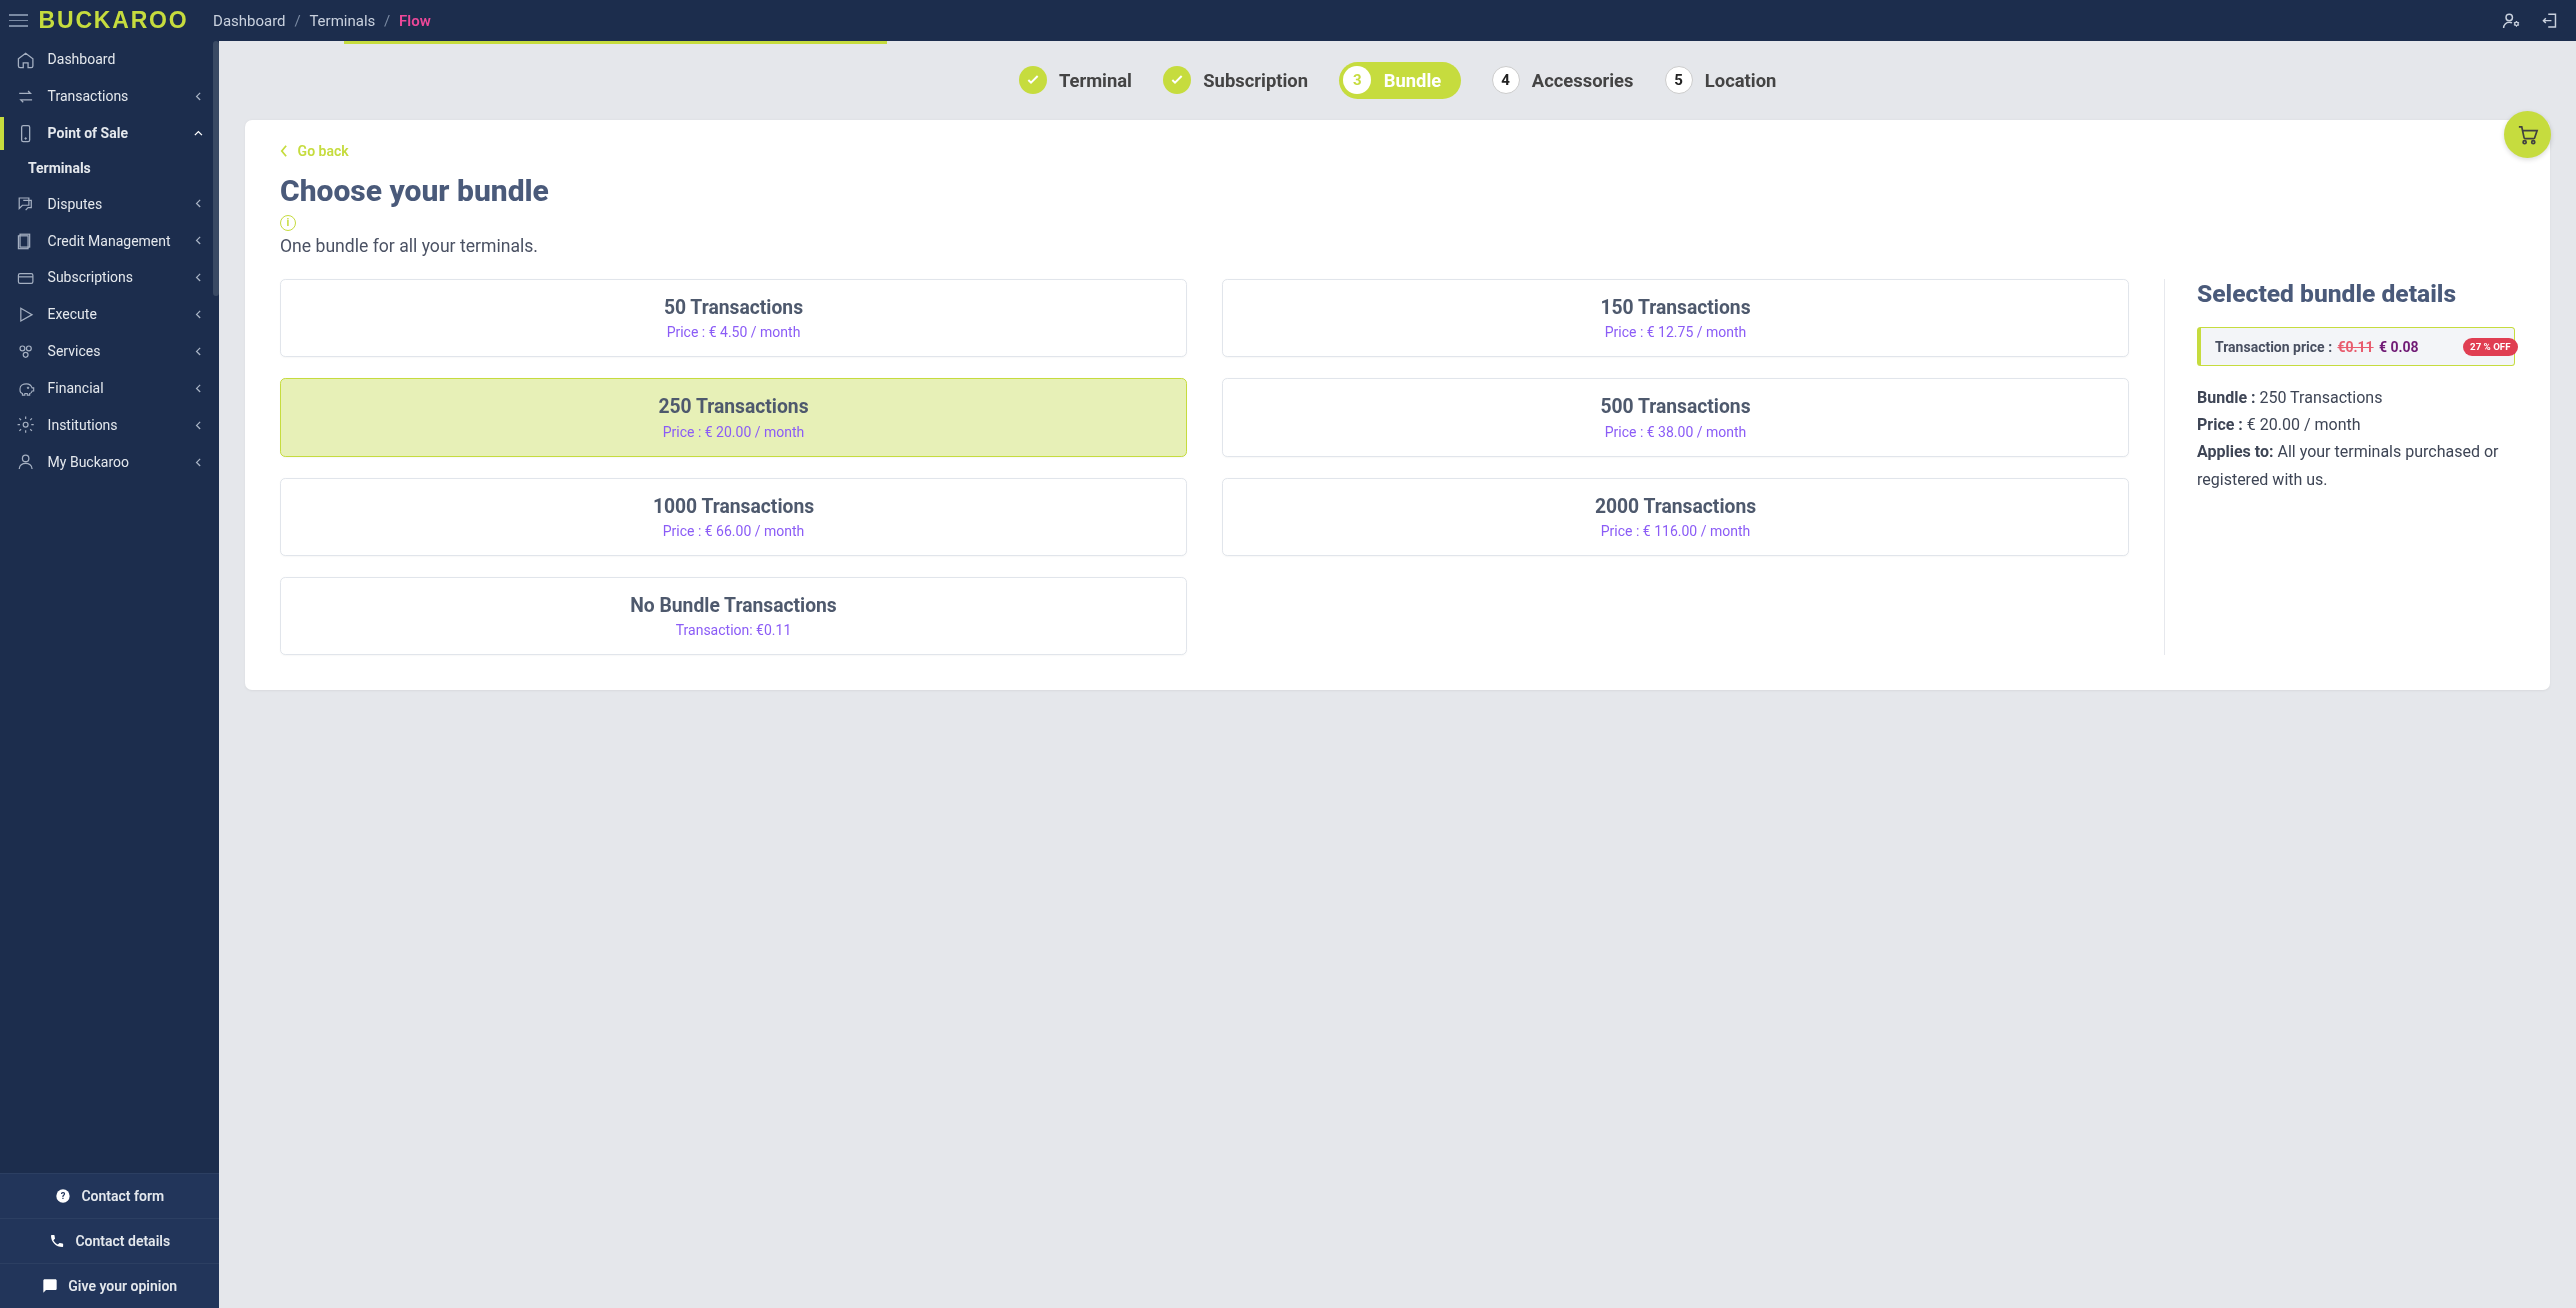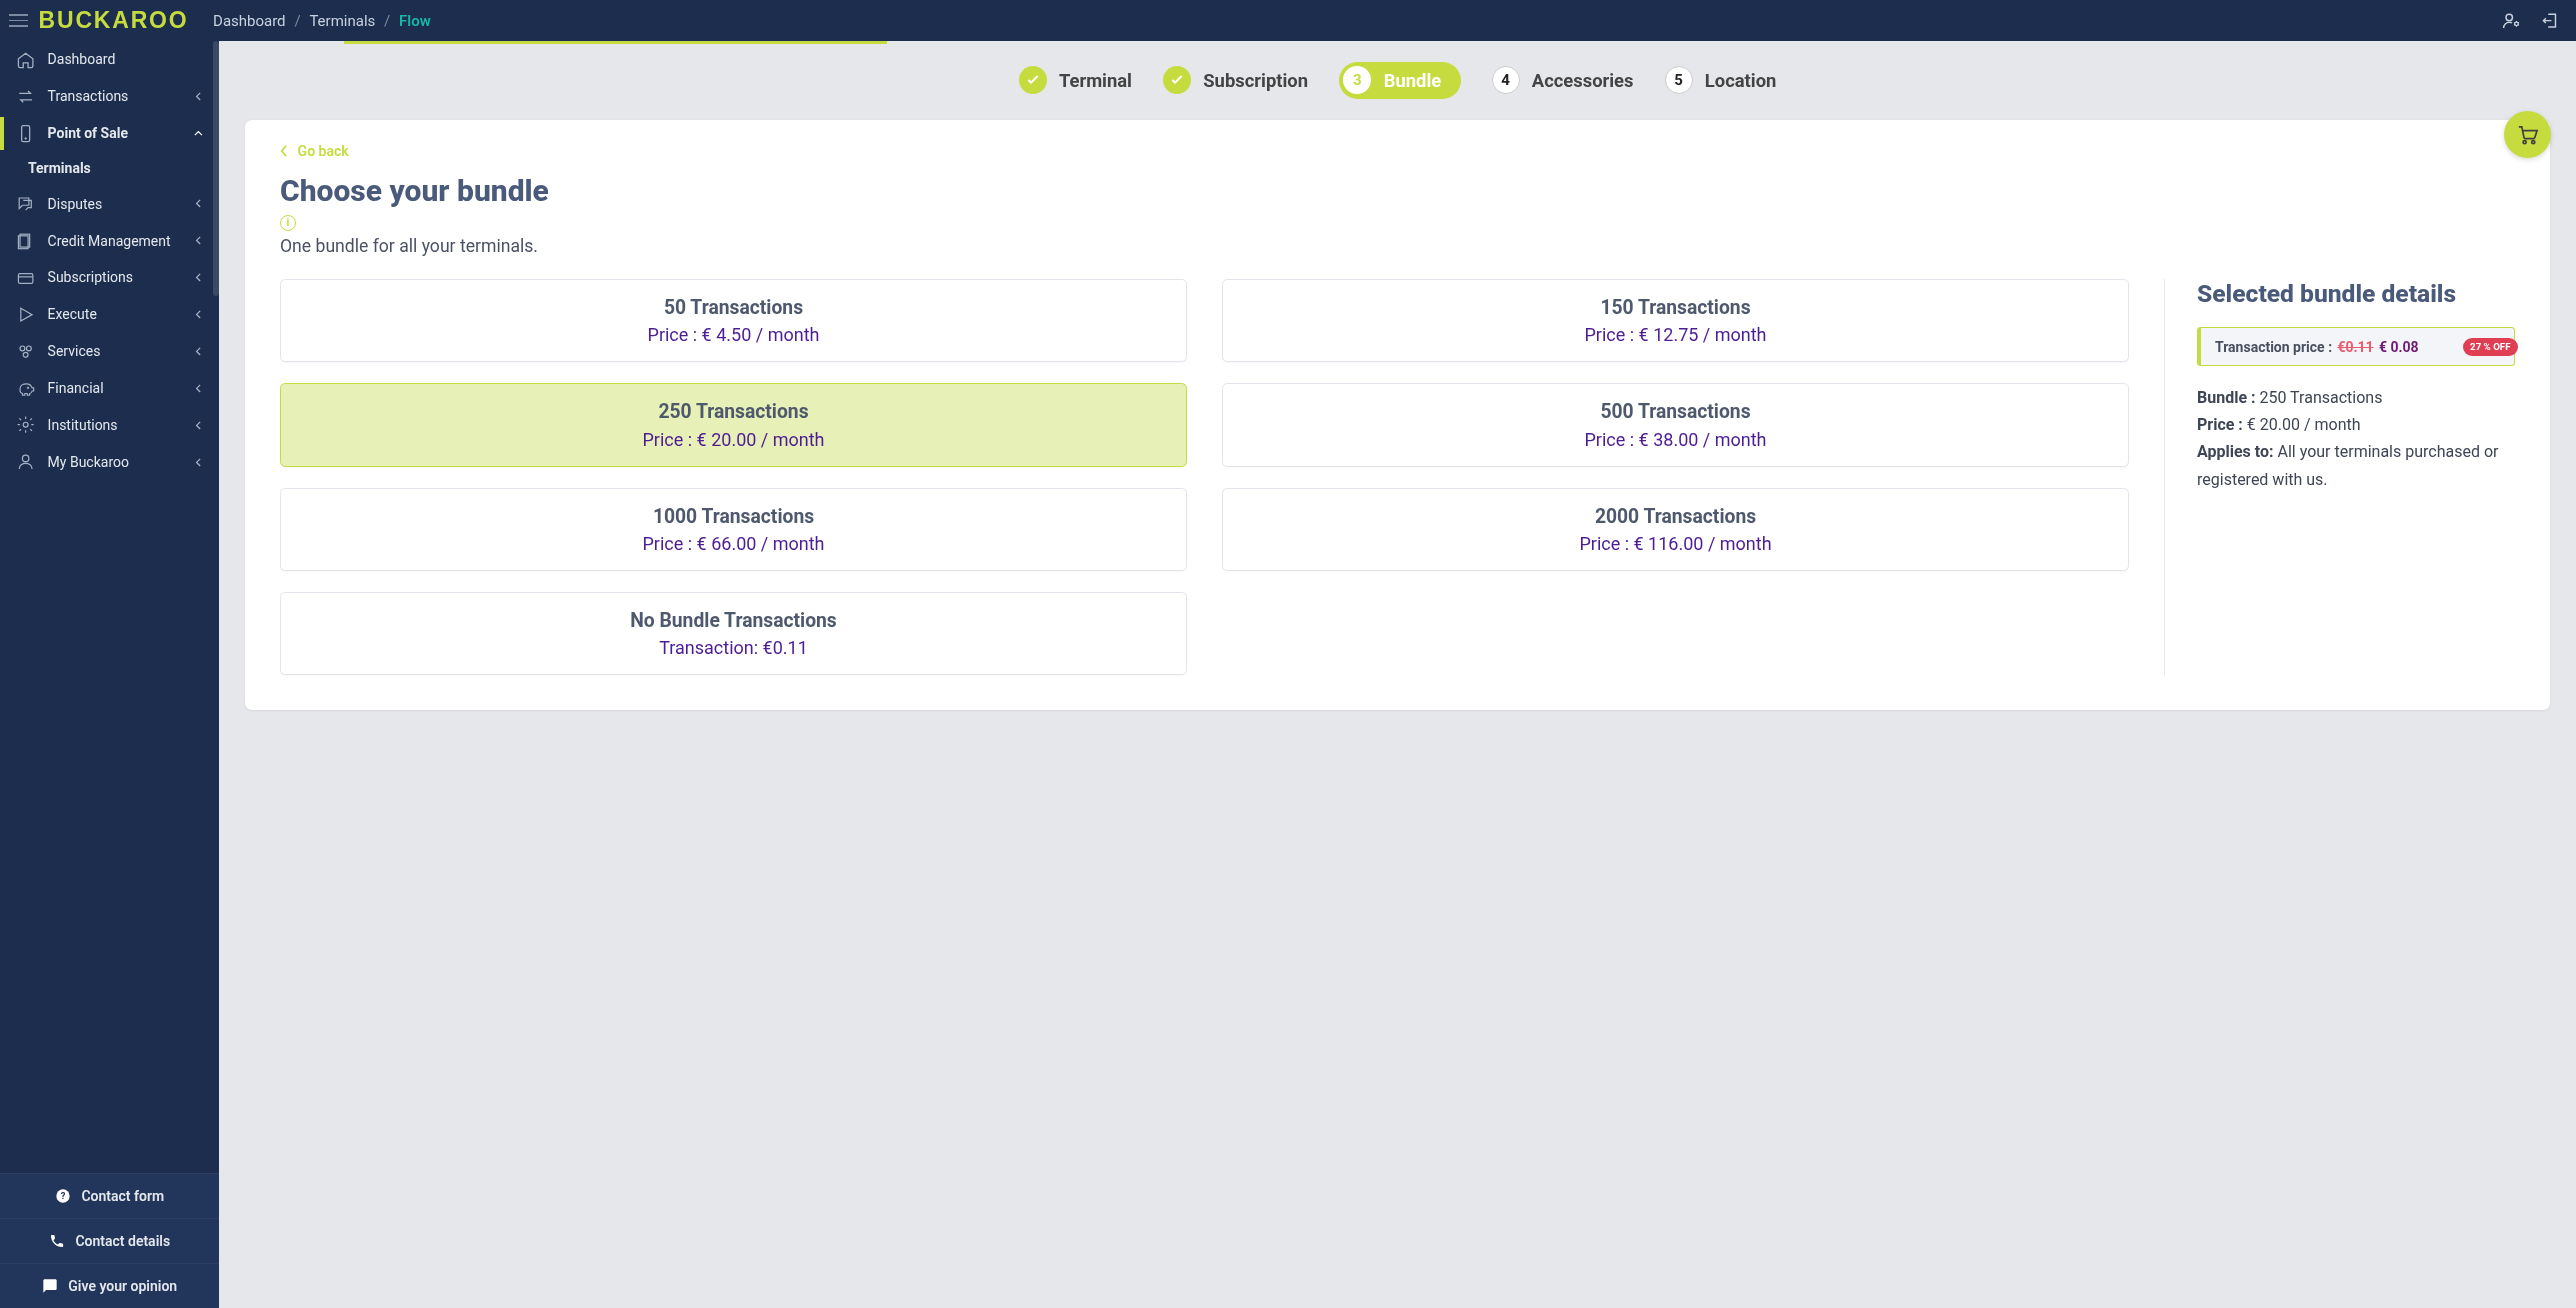--- a/index.html
+++ b/index.html
@@ -60,21 +60,21 @@
   }
   .breadcrumb {
     display: flex;
     align-items: center;
     gap: 8.8px;
     font-size: 15px;
     color: #C9D1DE;
   }
   .breadcrumb a { color: #C9D1DE; cursor:pointer; }
   .breadcrumb .sep { color: #7A8AA3; }
-  .breadcrumb .current { color: #14b8a6; font-weight:600; }
+  .breadcrumb .current { color: #ec4899; font-weight:600; }
   .topbar .right {
     margin-left: auto;
     display: flex;
     gap: 19.3px;
     align-items: center;
   }
   .top-icon {
     width: 19.3px; height: 19.3px;
     cursor: pointer;
     fill: none;
@@ -303,22 +303,22 @@
     background: #E7F0B7;
     border-color: var(--lime);
   }
   .bundle-card .title {
     font-size: 19.3px;
     font-weight: 700;
     color: #4E596D;
     margin-bottom: 5.3px;
   }
   .bundle-card .price {
-    font-size: 18px;
-    color: #4c1d95;
+    font-size: 14px;
+    color: #8b5cf6;
   }
 
   .details-col {
     width: 351px;
     border-left: 1.8px solid #E6E8ED;
     padding-left: 32px;
   }
   .details-col h2 {
     font-size: 24.6px;
     font-weight: 800;

